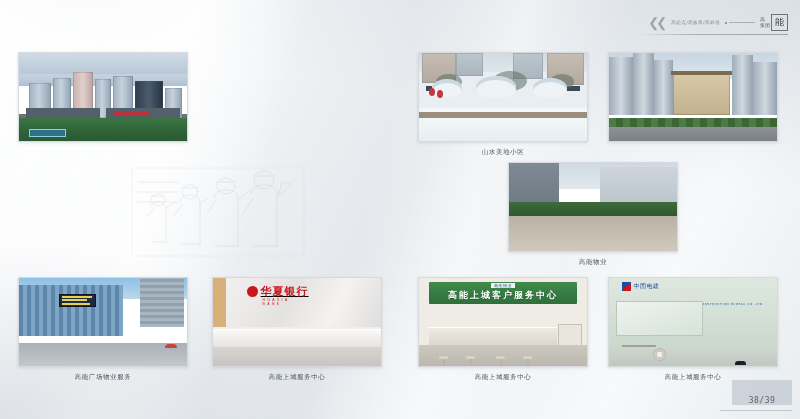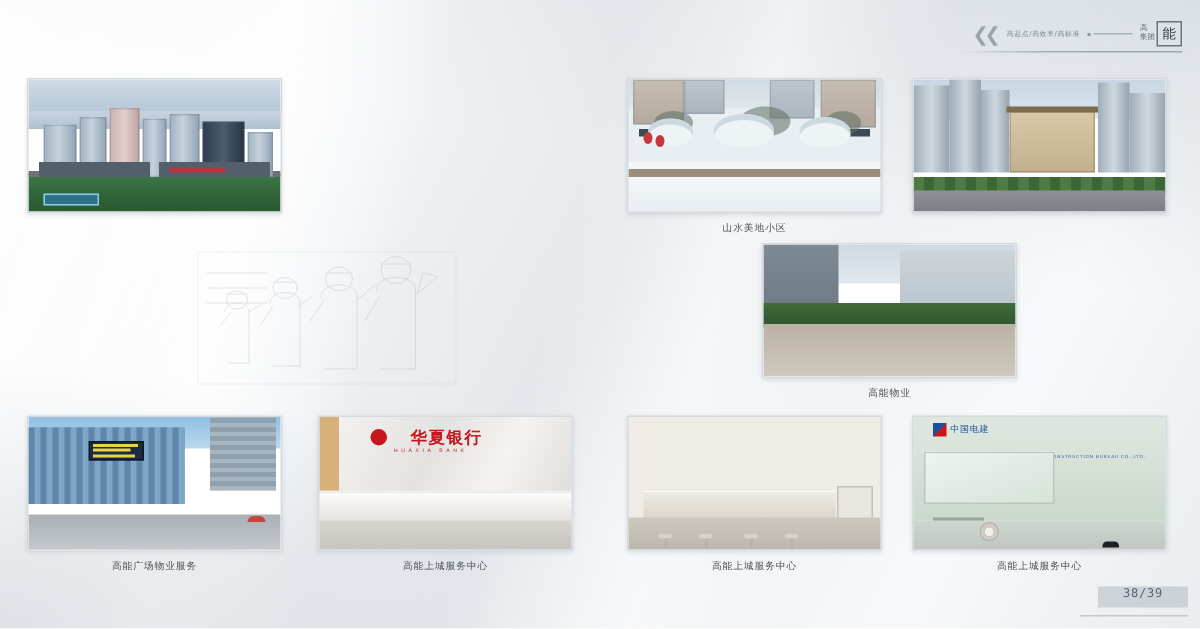--- a/index.html
+++ b/index.html
@@ -179,21 +179,21 @@
   .p6 .staff .body{ width:7px;height:11px;background:#5f8fd0;}
   .p6 .staff .legs{ width:6px;height:9px;background:#1e3250;margin:0 auto;}
   .p6 .umbrella{ position:absolute; bottom:20%; width:12px; height:4px; background:#c4453f; border-radius:6px 6px 0 0;}
 
   
   .p7 { background:#efeeec; }
   .p7 .marble{ position:absolute; left:8%; top:0; right:0; height:56%;
                background:linear-gradient(115deg,#f2f1ef,#e3e2e0 40%,#f4f3f1 70%,#dfdedc);
   }
   .p7 .leftwall{ position:absolute; left:0; top:0; width:9%; height:56%; background:#d8b07a; }
-  .p7 .logo{ position:absolute; left:20%; top:9%; display:flex; align-items:center; gap:16px; }
+  .p7 .logo{ position:absolute; left:20%; top:9%; display:flex; align-items:center; gap:3px;text-decoration:underline; }
   .p7 .logo .mark{ width:11px; height:11px; border-radius:50%; background:#c8161d; }
   .p7 .logo .cn{ font-size:11px; color:#c8161d; font-weight:bold; letter-spacing:1px;
                  font-family:"DejaVu Sans", sans-serif; line-height:1; }
   .p7 .logo .en{ position:absolute; left:16px; top:12px; font-size:3.4px; color:#c8161d; letter-spacing:2.4px; }
   .p7 .counter{ position:absolute; left:0; right:0; bottom:22%; height:20%;
                 background:linear-gradient(180deg,#fbfaf8,#e6e4e0); box-shadow: inset 0 1px 0 #fff; }
   .p7 .ground{ height:22%; background:linear-gradient(180deg,#d8d5d0,#c8c5c0); }
   .p7 .teller{ position:absolute; bottom:22%; width:12px; }
   .p7 .teller .head{ width:6px;height:6px;border-radius:50%;background:#2c2520;margin:0 auto;}
   .p7 .teller .body{ width:12px;height:16px;background:#d9c9a8;}
@@ -246,22 +246,22 @@
   .p9 .fan{ position:absolute; left:26%; bottom:6%; width:13px; height:13px; border-radius:50%;
             background:radial-gradient(circle,#f0efe9 30%,#c8c6bf 32%,#d9d7d0 70%); box-shadow: inset 0 0 0 1px #b5b3ac; }
   .p9 .desk{ position:absolute; left:8%; bottom:16%; width:20%; height:8%; background:#9aa39b; }
 
   
   .pager {
     position:absolute; right:8px; bottom:14px;
     display:flex; align-items:center;
   }
   .pager .track {
-    width:60px; height:14px; background:rgba(176,186,195,.55);
-    display:flex; align-items:flex-start; justify-content:center;
+    width:60px; height:25px; background:rgba(176,186,195,.55);
+    display:flex; align-items:flex-end; justify-content:center;
   }
   .pager .num {
     font-size:8px; color:#5b656e; letter-spacing:.5px;
     font-family:"DejaVu Sans Mono", monospace;
   }
   .pager .rail {
     position:absolute; right:0; bottom:-6px; width:72px; height:1px; background:#c2cad1;
   }
 </style>
 </head>
@@ -430,20 +430,24 @@
       <div class="teller" style="left:33%;"><span class="head"></span><span class="body"></span><span class="legs"></span></div>
       <div class="teller man" style="left:50%;"><span class="head"></span><span class="body"></span><span class="legs"></span></div>
       <div class="teller" style="left:67%;"><span class="head"></span><span class="body"></span><span class="legs"></span></div>
     </div>
     <div class="cap">高能上城服务中心</div>
   </div>
 
   <div class="card" style="left:418px; top:277px; width:170px; height:90px;">
     <div class="photo p8">
       <div class="wall"></div>
+      <div class="signboard">
+        <span class="sub">高能物业</span>
+        <span class="main">高能上城客户服务中心</span>
+      </div>
       <div class="desk"></div>
       <div class="cab"></div>
       <div class="ground"></div>
       <div class="person" style="left:16%;"><span class="head"></span><span class="body"></span></div>
       <div class="person" style="left:34%;"><span class="head"></span><span class="body"></span></div>
       <div class="person" style="left:48%;"><span class="head"></span><span class="body"></span></div>
       <div class="stool" style="left:12%;"></div>
       <div class="stool" style="left:28%;"></div>
       <div class="stool" style="left:46%;"></div>
       <div class="stool" style="left:62%;"></div>

